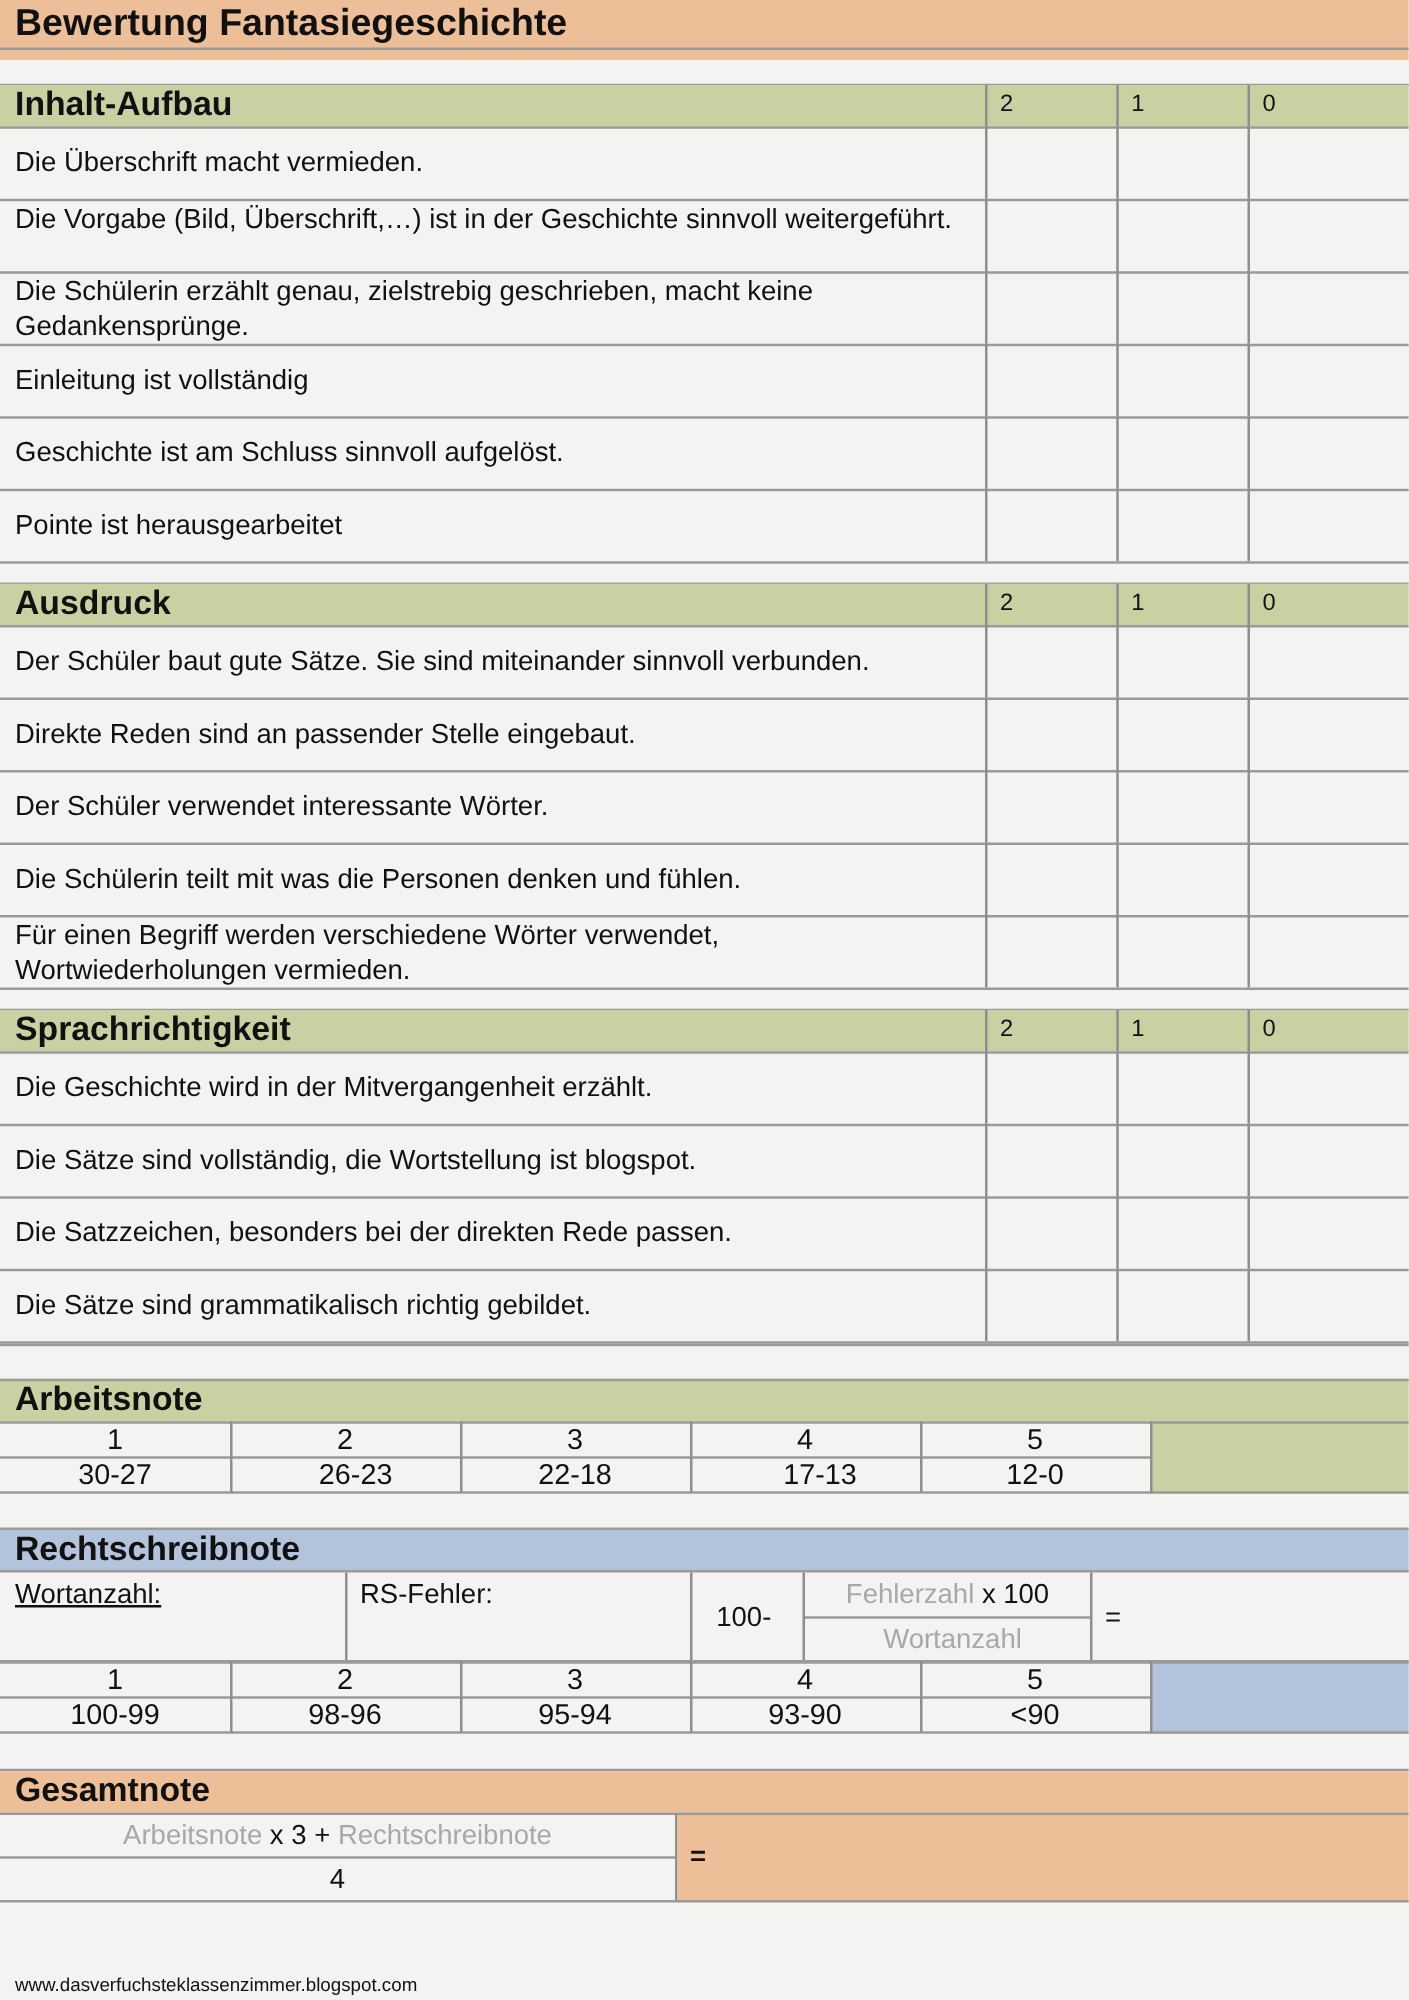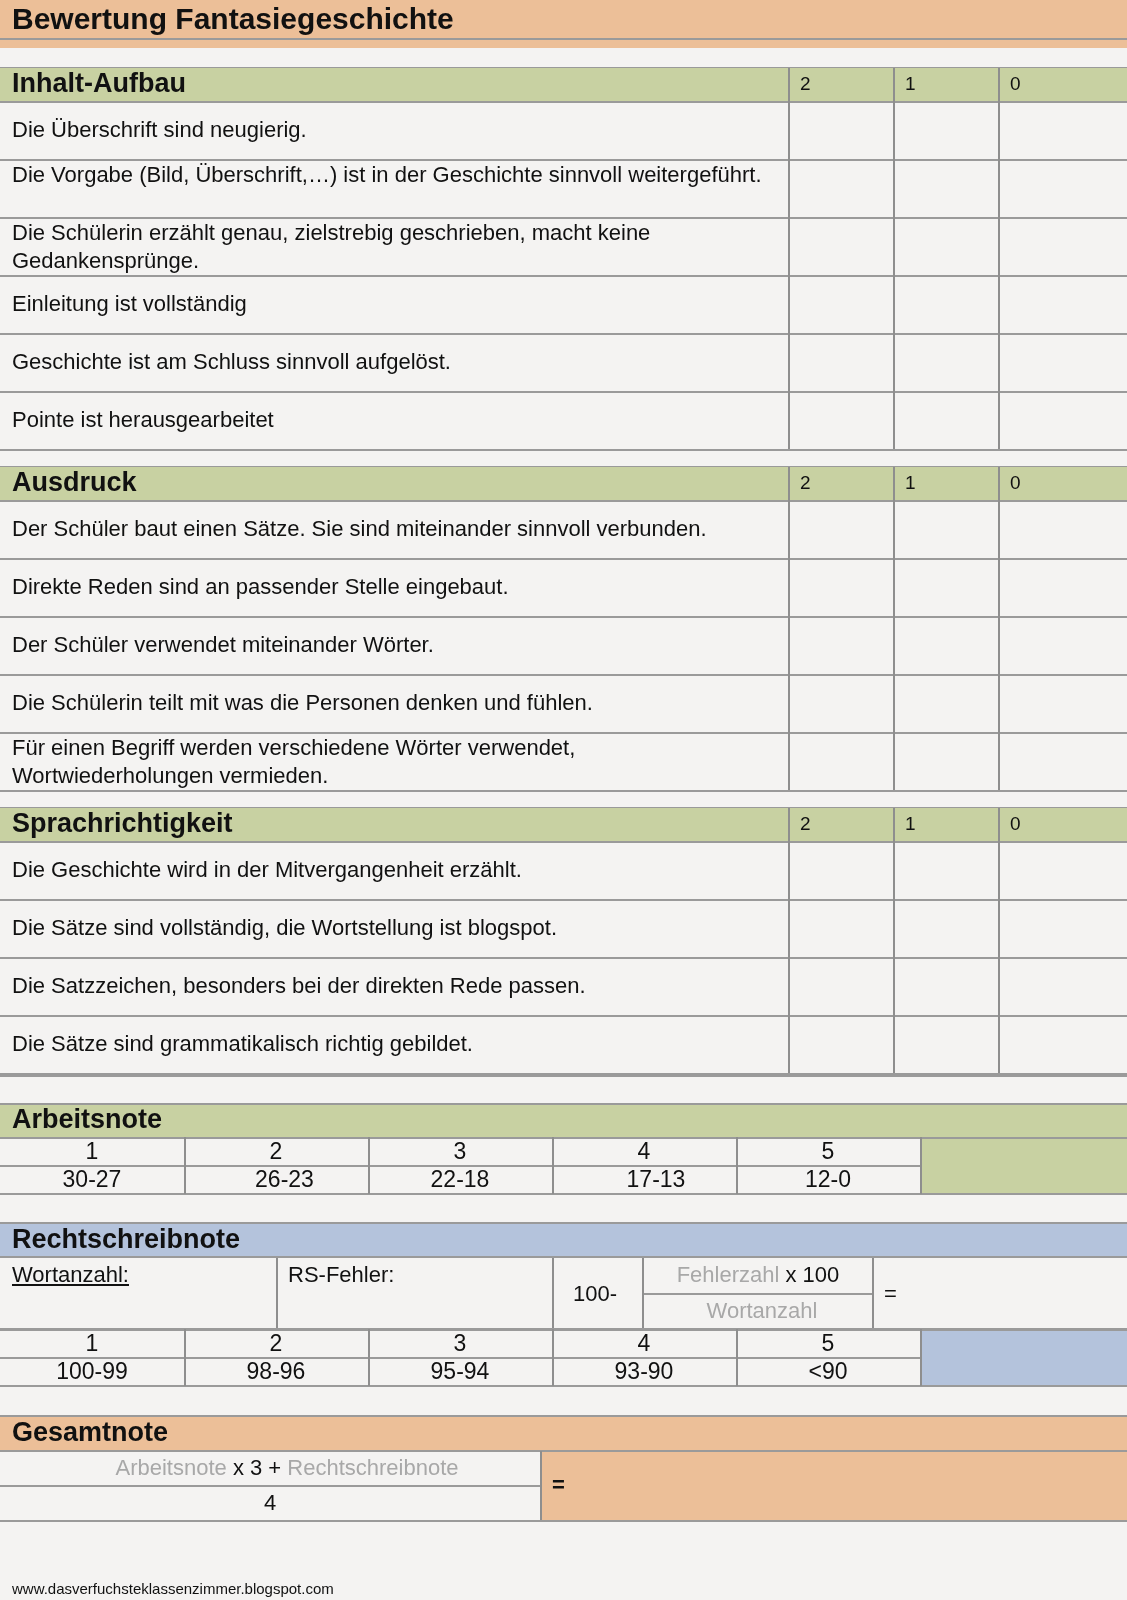--- a/index.html
+++ b/index.html
@@ -38,21 +38,21 @@
     <div class="band green" style="top:68px;height:33px;">
       <span class="sec-text" style="top: 0px;">Inhalt-Aufbau</span>
       <span class="score-h" style="left: 800px; top: 5px;">2</span>
       <span class="score-h" style="left: 905px; top: 5px;">1</span>
       <span class="score-h" style="left: 1010px; top: 5px;">0</span>
     </div>
     <div class="hline" style="top:101px;"></div>
     <div class="vline" style="left:788px;top:68px;height:33px;"></div>
     <div class="vline" style="left:893px;top:68px;height:33px;"></div>
     <div class="vline" style="left:998px;top:68px;height:33px;"></div>
-    <div class="row-text" style="top: 116px;">Die Überschrift sind neugierig.</div>
+    <div class="row-text" style="top: 116px;">Die Überschrift macht vermieden.</div>
     <div class="vline" style="left:788px;top:101px;height:58px;"></div>
     <div class="abs" style="left:790px;top:103px;width:103px;height:56px;"></div>
     <div class="vline" style="left:893px;top:101px;height:58px;"></div>
     <div class="abs" style="left:895px;top:103px;width:103px;height:56px;"></div>
     <div class="vline" style="left:998px;top:101px;height:58px;"></div>
     <div class="abs" style="left:1000px;top:103px;width:127px;height:56px;"></div>
     <div class="hline" style="top:159px;"></div>
     <div class="row-text" style="top: 161px;">Die Vorgabe (Bild, Überschrift,…) ist in der Geschichte sinnvoll weitergeführt.</div>
     <div class="vline" style="left:788px;top:159px;height:58px;"></div>
     <div class="abs" style="left:790px;top:161px;width:103px;height:56px;"></div>
@@ -97,37 +97,37 @@
     <div class="band green" style="top:467px;height:33px;">
       <span class="sec-text" style="top: 0px;">Ausdruck</span>
       <span class="score-h" style="left: 800px; top: 5px;">2</span>
       <span class="score-h" style="left: 905px; top: 5px;">1</span>
       <span class="score-h" style="left: 1010px; top: 5px;">0</span>
     </div>
     <div class="hline" style="top:500px;"></div>
     <div class="vline" style="left:788px;top:467px;height:33px;"></div>
     <div class="vline" style="left:893px;top:467px;height:33px;"></div>
     <div class="vline" style="left:998px;top:467px;height:33px;"></div>
-    <div class="row-text" style="top: 515px;">Der Schüler baut einen Sätze. Sie sind miteinander sinnvoll verbunden.</div>
+    <div class="row-text" style="top: 515px;">Der Schüler baut gute Sätze. Sie sind miteinander sinnvoll verbunden.</div>
     <div class="vline" style="left:788px;top:500px;height:58px;"></div>
     <div class="abs" style="left:790px;top:502px;width:103px;height:56px;"></div>
     <div class="vline" style="left:893px;top:500px;height:58px;"></div>
     <div class="abs" style="left:895px;top:502px;width:103px;height:56px;"></div>
     <div class="vline" style="left:998px;top:500px;height:58px;"></div>
     <div class="abs" style="left:1000px;top:502px;width:127px;height:56px;"></div>
     <div class="hline" style="top:558px;"></div>
     <div class="row-text" style="top: 573px;">Direkte Reden sind an passender Stelle eingebaut.</div>
     <div class="vline" style="left:788px;top:558px;height:58px;"></div>
     <div class="abs" style="left:790px;top:560px;width:103px;height:56px;"></div>
     <div class="vline" style="left:893px;top:558px;height:58px;"></div>
     <div class="abs" style="left:895px;top:560px;width:103px;height:56px;"></div>
     <div class="vline" style="left:998px;top:558px;height:58px;"></div>
     <div class="abs" style="left:1000px;top:560px;width:127px;height:56px;"></div>
     <div class="hline" style="top:616px;"></div>
-    <div class="row-text" style="top: 631px;">Der Schüler verwendet miteinander Wörter.</div>
+    <div class="row-text" style="top: 631px;">Der Schüler verwendet interessante Wörter.</div>
     <div class="vline" style="left:788px;top:616px;height:58px;"></div>
     <div class="abs" style="left:790px;top:618px;width:103px;height:56px;"></div>
     <div class="vline" style="left:893px;top:616px;height:58px;"></div>
     <div class="abs" style="left:895px;top:618px;width:103px;height:56px;"></div>
     <div class="vline" style="left:998px;top:616px;height:58px;"></div>
     <div class="abs" style="left:1000px;top:618px;width:127px;height:56px;"></div>
     <div class="hline" style="top:674px;"></div>
     <div class="row-text" style="top: 689px;">Die Schülerin teilt mit was die Personen denken und fühlen.</div>
     <div class="vline" style="left:788px;top:674px;height:58px;"></div>
     <div class="abs" style="left:790px;top:676px;width:103px;height:56px;"></div>
@@ -260,21 +260,21 @@
     <div class="cell-c" style="left:736px;top:1330px;width:184px;">5</div>
     <div class="cell-c" style="left:736px;top:1358px;width:184px;">&lt;90</div>
     <div class="vline" style="left:920px;top:1329px;height:57px;"></div>
   </div>
 
 <div class="hline" style="top:1415px;"></div>
 <div class="band orange" style="top:1417px;height:33px;">
   <span class="sec-text" style="top:0px;">Gesamtnote</span>
 </div>
 <div class="hline" style="top:1450px;"></div>
-<div class="abs" style="left:0;top:1455px;width:540px;text-align:center;font-size:22px;margin-left:17px;">
+<div class="abs" style="left:0;top:1455px;width:540px;text-align:center;font-size:22px;">
   <span class="grey">Arbeitsnote</span><span> x 3 + </span><span class="grey">Rechtschreibnote</span>
 </div>
 <div class="abs" style="left:0;top:1485px;width:540px;height:0;border-top:2px solid #9a9a9a;"></div>
 <div class="abs" style="left:0;top:1490px;width:540px;text-align:center;font-size:22px;">4</div>
 <div class="vline" style="left:540px;top:1451px;height:70px;"></div>
 <div class="abs orange" style="left:542px;top:1452px;width:585px;height:68px;">
   <span style="position:absolute;left:10px;top:20px;font-size:22px;font-weight:bold;">=</span>
 </div>
 <div class="hline" style="top:1520px;"></div>
 

